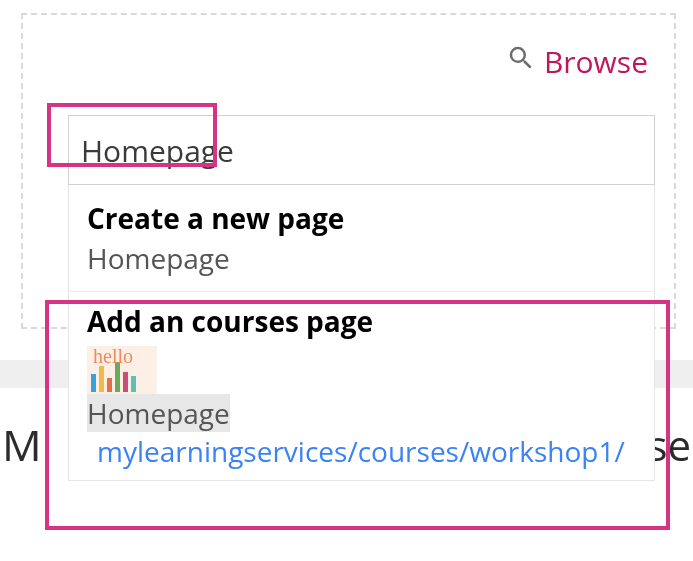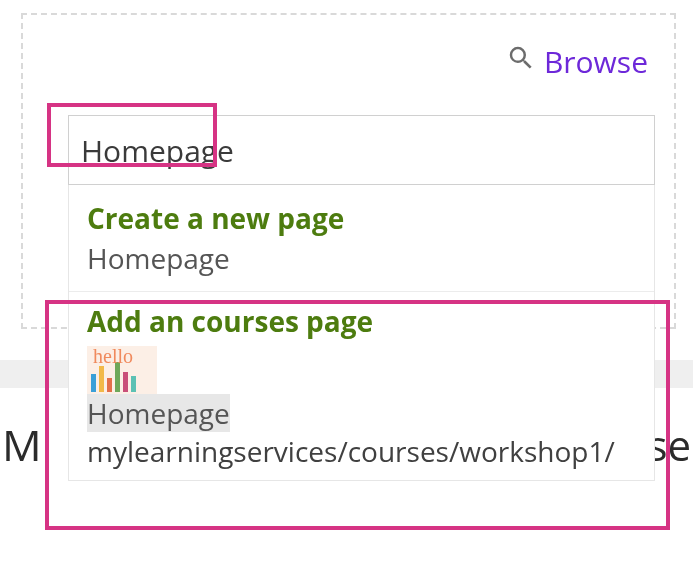--- a/index.html
+++ b/index.html
@@ -15,21 +15,21 @@
     background: #ffffff;
   }
 
   .browse-btn {
     position: absolute;
     right: 26px;
     top: 26px;
     display: flex;
     align-items: center;
     gap: 8px;
-    color: #6d28d9;
+    color: #be185d;
     font-size: 30px;
     cursor: pointer;
   }
   .browse-btn svg { width: 30px; height: 30px; fill: #6c6c6c; }
 
   .search-box {
     position: absolute;
     left: 45px;
     top: 100px;
     width: 587px;
@@ -69,21 +69,21 @@
     background: #fff;
     border-left: 1px solid #e6e6e6;
     border-right: 1px solid #e6e6e6;
     border-bottom: 1px solid #e6e6e6;
   }
 
   .dd-header {
     padding: 14px 18px 0 18px;
     font-size: 28px;
     font-weight: 700;
-    color: #4d7c0f;
+    color: #000000;
   }
   .dd-sub {
     padding: 2px 18px 14px 18px;
     font-size: 28px;
     font-weight: 400;
     color: #555;
   }
   .dd-divider { border-top: 1px solid #ececec; }
 
   .dd-header.existing { padding-top: 10px; }
@@ -116,23 +116,24 @@
   }
   .dd-item .title {
     font-size: 28px;
     color: #555;
   }
   .dd-item .title .match {
     background: #e7e7e7;
   }
   .dd-item .path {
     font-size: 28px;
-    color: #404040;
+    color: #3b82f6;
     white-space: nowrap;
     overflow: hidden;
+    margin-left: 10px;
   }
 
   .hl-existing {
     position: absolute;
     left: 45px;
     top: 300px;
     width: 625px;
     height: 230px;
     border: 4px solid #d63384;
     pointer-events: none;

